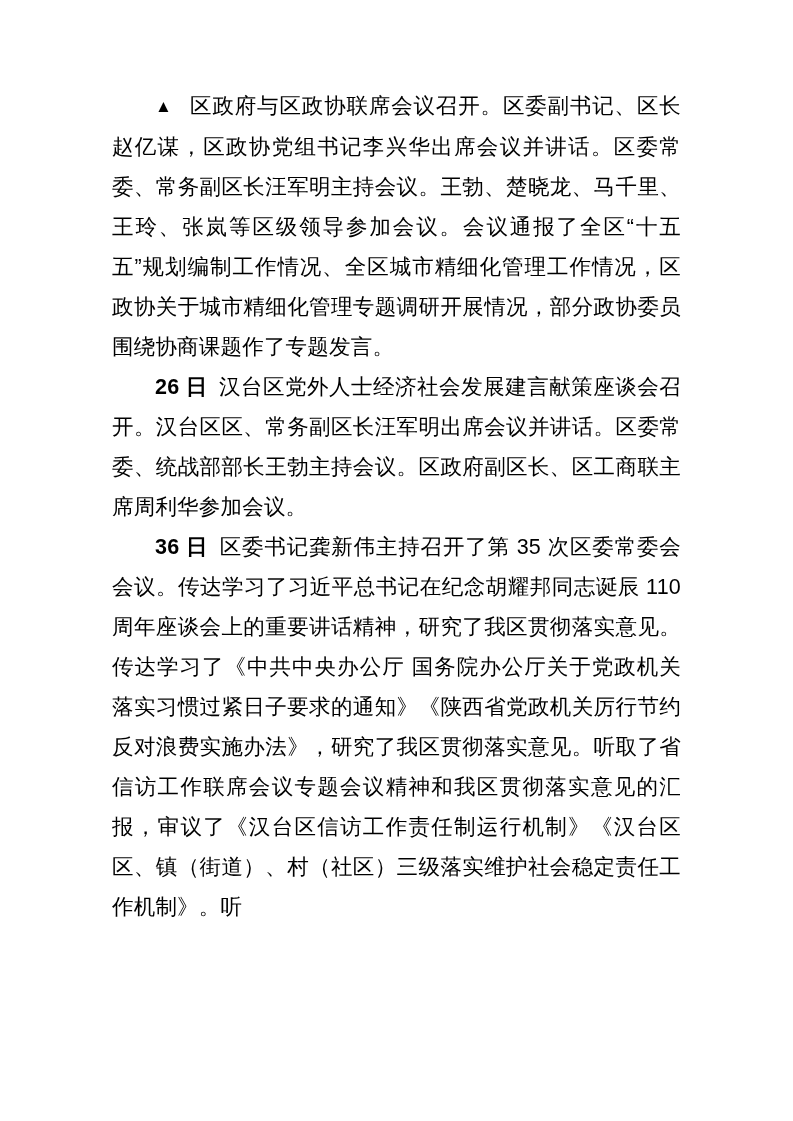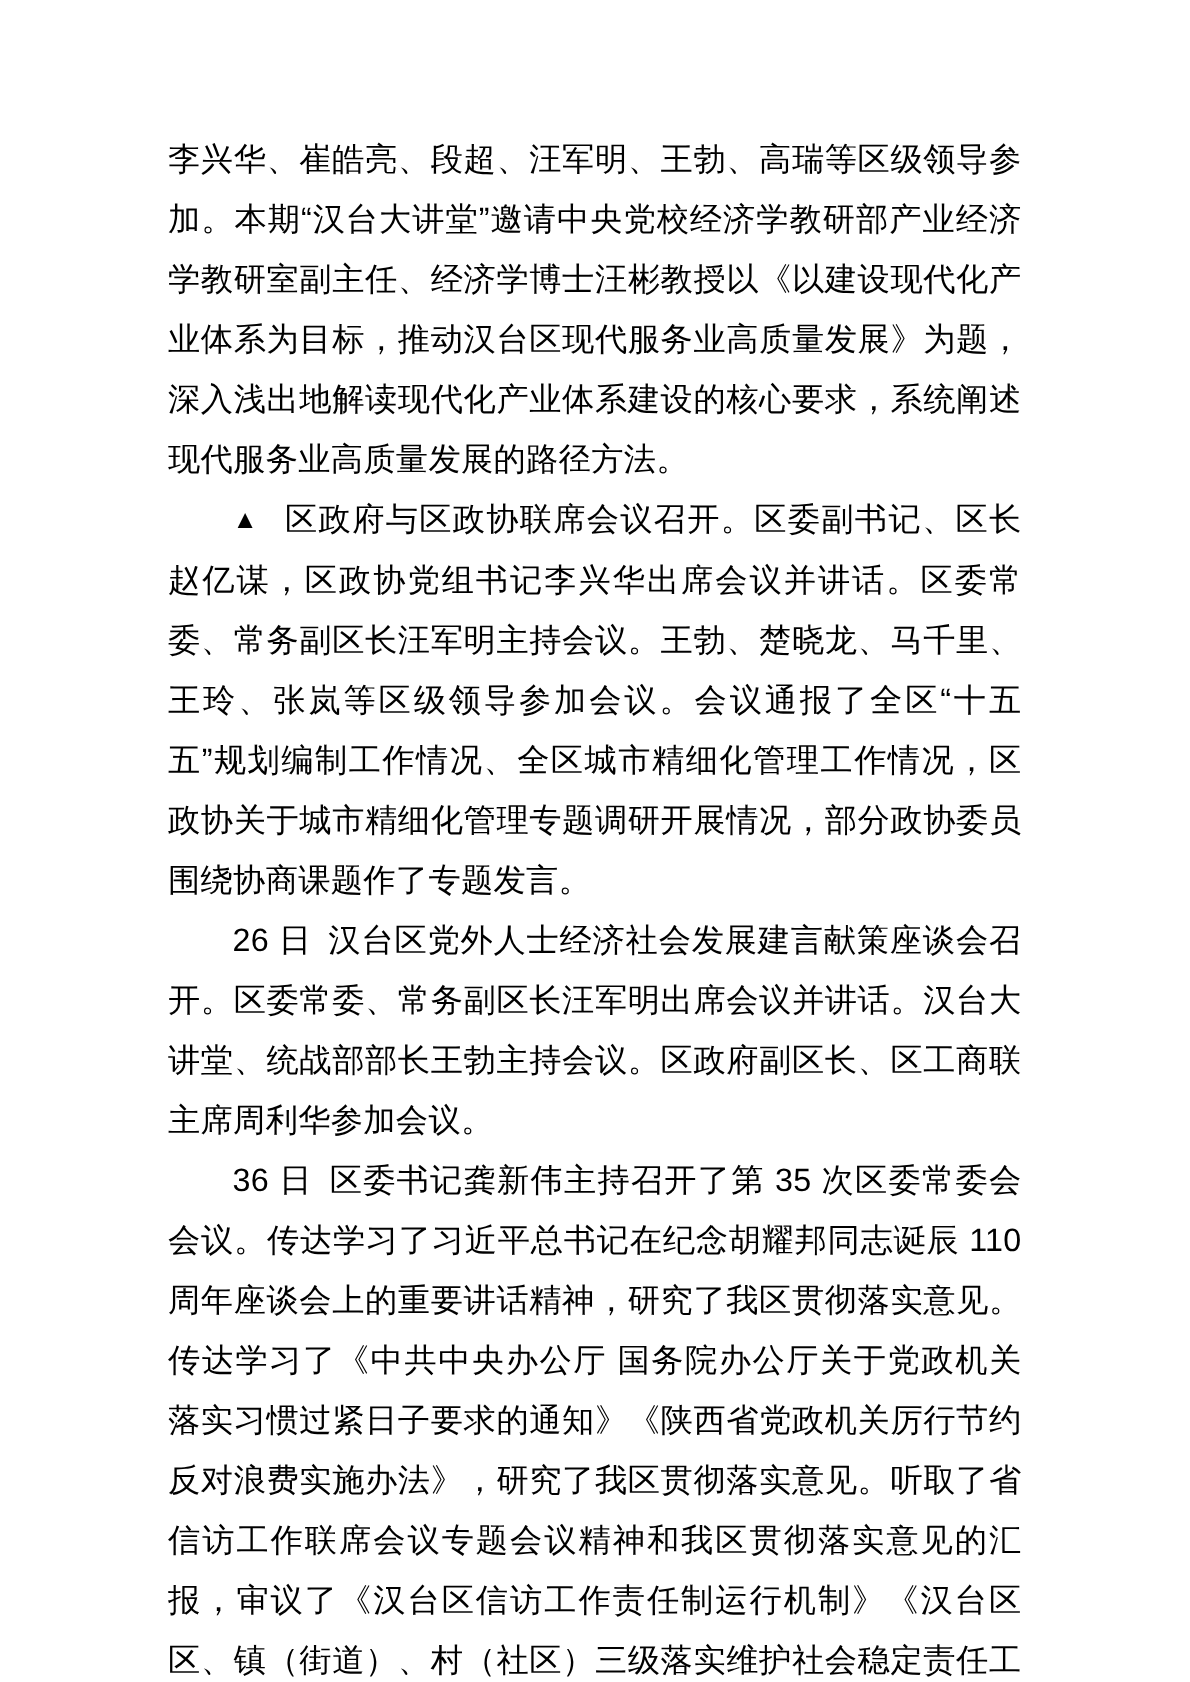--- a/index.html
+++ b/index.html
@@ -34,35 +34,34 @@
   }
   p.indent {
     text-indent: 2em;
   }
   .marker {
     font-size: 17px;
     vertical-align: 1px;
     padding-right: 6px;
   }
   .daylabel {
-    font-weight: normal;
+    font-weight: bold;
   }
   .sp {
     display: inline-block;
     width: 0.5em;
   }
 </style>
 </head>
 <body>
 
 <div class="page">
   <div class="doc-body">
 
-    <p class="para">李兴华、崔皓亮、段超、汪军明、王勃、高瑞等区级领导参加。本期“汉台大讲堂”邀请中央党校经济学教研部产业经济学教研室副主任、经济学博士汪彬教授以《以建设现代化产业体系为目标，推动汉台区现代服务业高质量发展》为题，深入浅出地解读现代化产业体系建设的核心要求，系统阐述现代服务业高质量发展的路径方法。</p>
 
     <p class="para indent"><span class="marker">▲</span><span class="sp"></span><span>区政府与区政协联席会议召开。区委副书记、区长赵亿谋，区政协党组书记李兴华出席会议并讲话。区委常委、常务副区长汪军明主持会议。王勃、楚晓龙、马千里、王玲、张岚等区级领导参加会议。会议通报了全区“十五五”规划编制工作情况、全区城市精细化管理工作情况，区政协关于城市精细化管理专题调研开展情况，部分政协委员围绕协商课题作了专题发言。</span></p>
 
-    <p class="para indent"><span class="daylabel">26 日</span><span class="sp"></span><span>汉台区党外人士经济社会发展建言献策座谈会召开。区委常委、常务副区长汪军明出席会议并讲话。汉台大讲堂、统战部部长王勃主持会议。区政府副区长、区工商联主席周利华参加会议。</span></p>
+    <p class="para indent"><span class="daylabel">26 日</span><span class="sp"></span><span>汉台区党外人士经济社会发展建言献策座谈会召开。汉台区区、常务副区长汪军明出席会议并讲话。区委常委、统战部部长王勃主持会议。区政府副区长、区工商联主席周利华参加会议。</span></p>
 
     <p class="para indent"><span class="daylabel">36 日</span><span class="sp"></span><span>区委书记龚新伟主持召开了第 35 次区委常委会会议。传达学习了习近平总书记在纪念胡耀邦同志诞辰 110 周年座谈会上的重要讲话精神，研究了我区贯彻落实意见。传达学习了《中共中央办公厅 国务院办公厅关于党政机关落实习惯过紧日子要求的通知》《陕西省党政机关厉行节约反对浪费实施办法》，研究了我区贯彻落实意见。听取了省信访工作联席会议专题会议精神和我区贯彻落实意见的汇报，审议了《汉台区信访工作责任制运行机制》《汉台区区、镇（街道）、村（社区）三级落实维护社会稳定责任工作机制》。听</span></p>
 
   </div>
 </div>
 
 </body></html>

